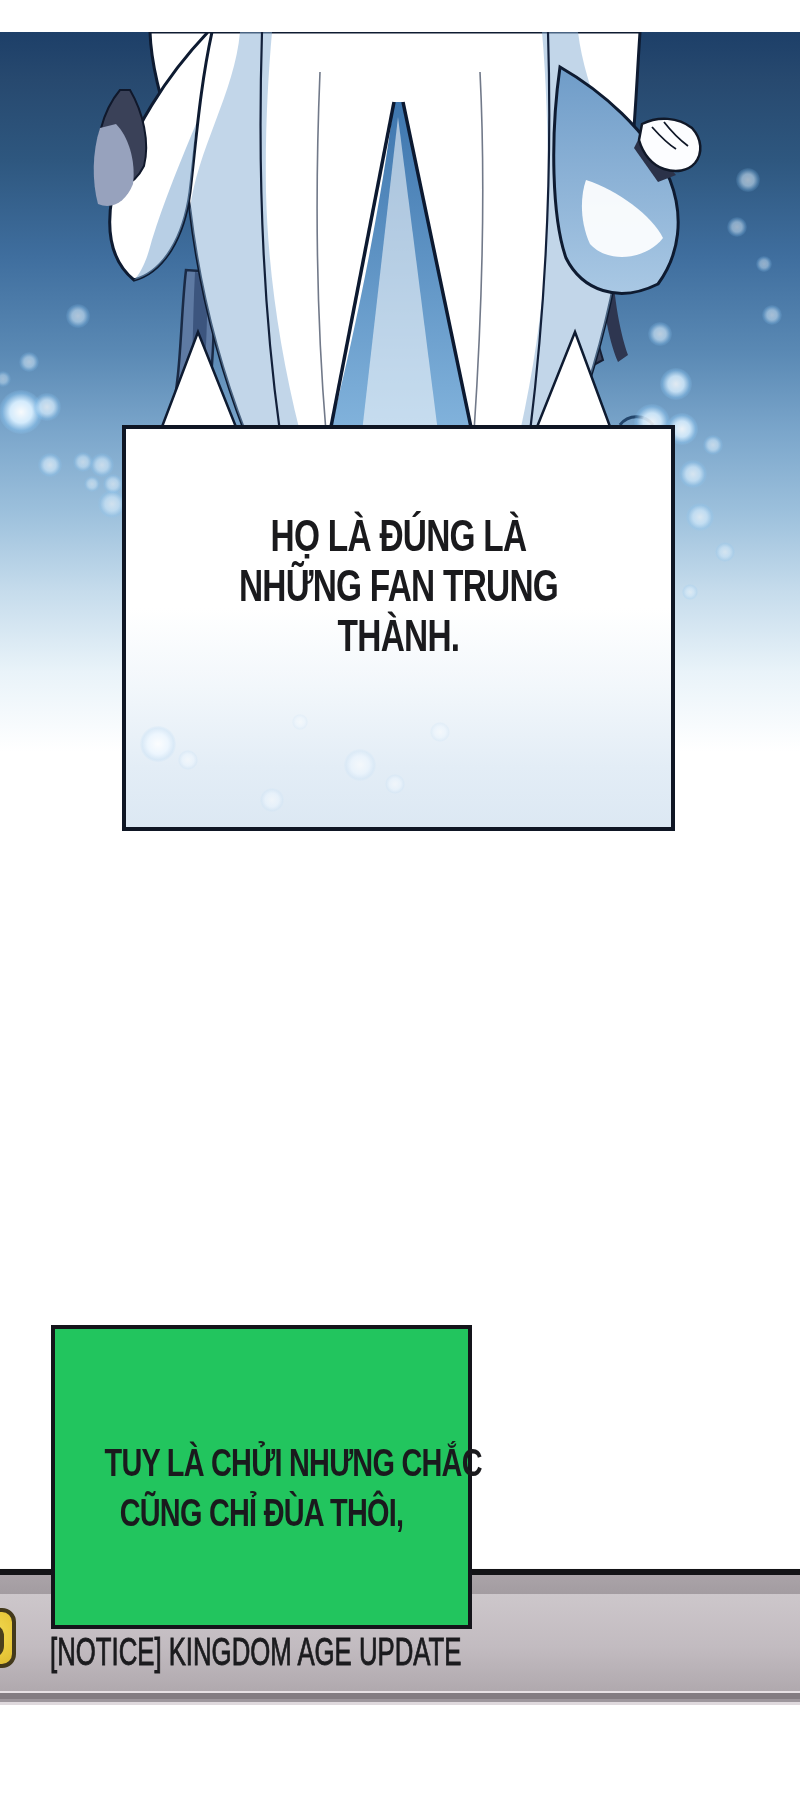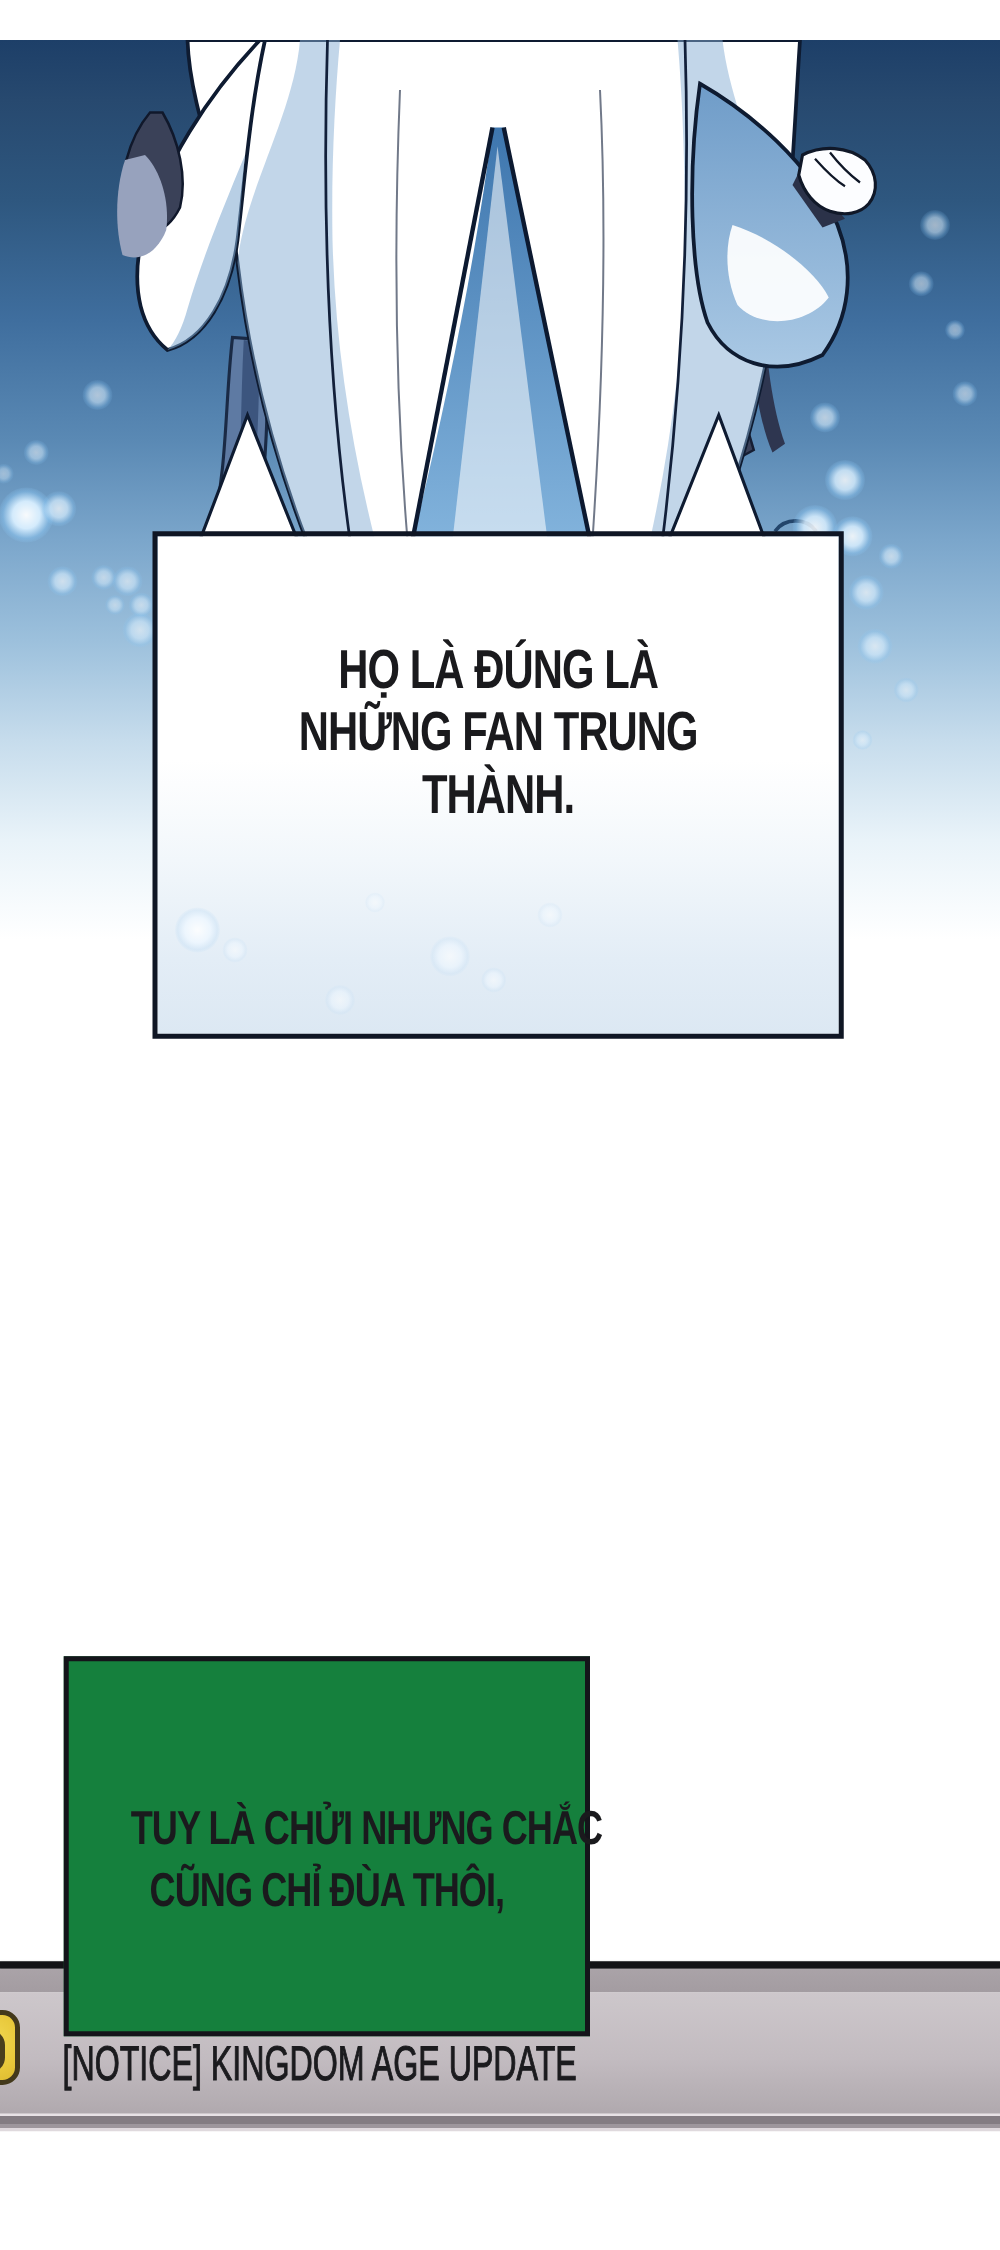--- a/index.html
+++ b/index.html
@@ -12,21 +12,21 @@
       #1d3f68 0%, #27496f 6%, #2e577f 16%, #3f6e9e 28%, #5a89b4 40%,
       #7ba6cb 50%, #9cc0dc 60%, #c6dcec 70%, #e9f3f9 80%, #ffffff 90%, #ffffff 100%);}
   .scene svg{position:absolute;left:0;top:0;}
 
   
   .sparkle{position:absolute;border-radius:50%;pointer-events:none;z-index:2;
     background:radial-gradient(circle,#ffffff 0%,#d9efff 35%,rgba(140,200,245,.45) 60%,rgba(120,180,235,0) 75%);}
   .sparkle.inbox{background:radial-gradient(circle,#ffffff 0%,#eef7ff 40%,rgba(190,220,245,.4) 62%,rgba(190,220,245,0) 75%);}
 
   
-  .speech-box{position:absolute;background:#15803d;border:4px solid #0f1624;box-sizing:border-box;z-index:5;}
+  .speech-box{position:absolute;background:#22c55e;border:4px solid #0f1624;box-sizing:border-box;z-index:5;}
   .box1{left:122px;top:393px;width:553px;height:406px;
     background:linear-gradient(180deg,#ffffff 0%,#ffffff 45%,#f2f7fb 65%,#e3edf6 85%,#dce8f3 100%);}
   .box2{left:51px;top:1293px;width:421px;height:304px;border-color:#14141a;z-index:6;}
   .speech-text{width:100%;text-align:center;color:#1a1a1d;font-weight:700;}
   .box1 .speech-text{padding-top:82px;font-size:44px;line-height:50px;}
   .box2 .speech-text{padding-top:109px;font-size:38px;line-height:50px;}
   .cond{display:block;transform:scaleX(.76);transform-origin:50% 50%;white-space:nowrap;letter-spacing:-1px;}
 
   
   .panel{position:absolute;left:0;top:1537px;width:800px;height:263px;z-index:4;}

